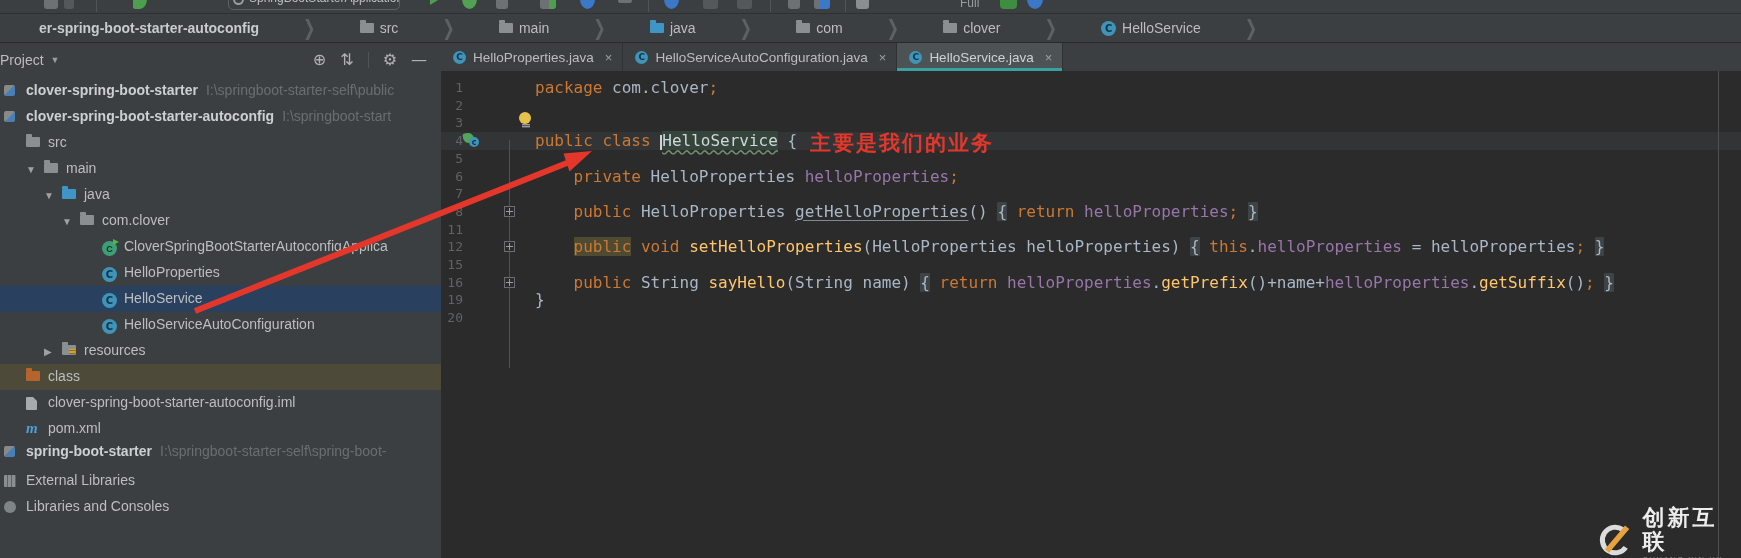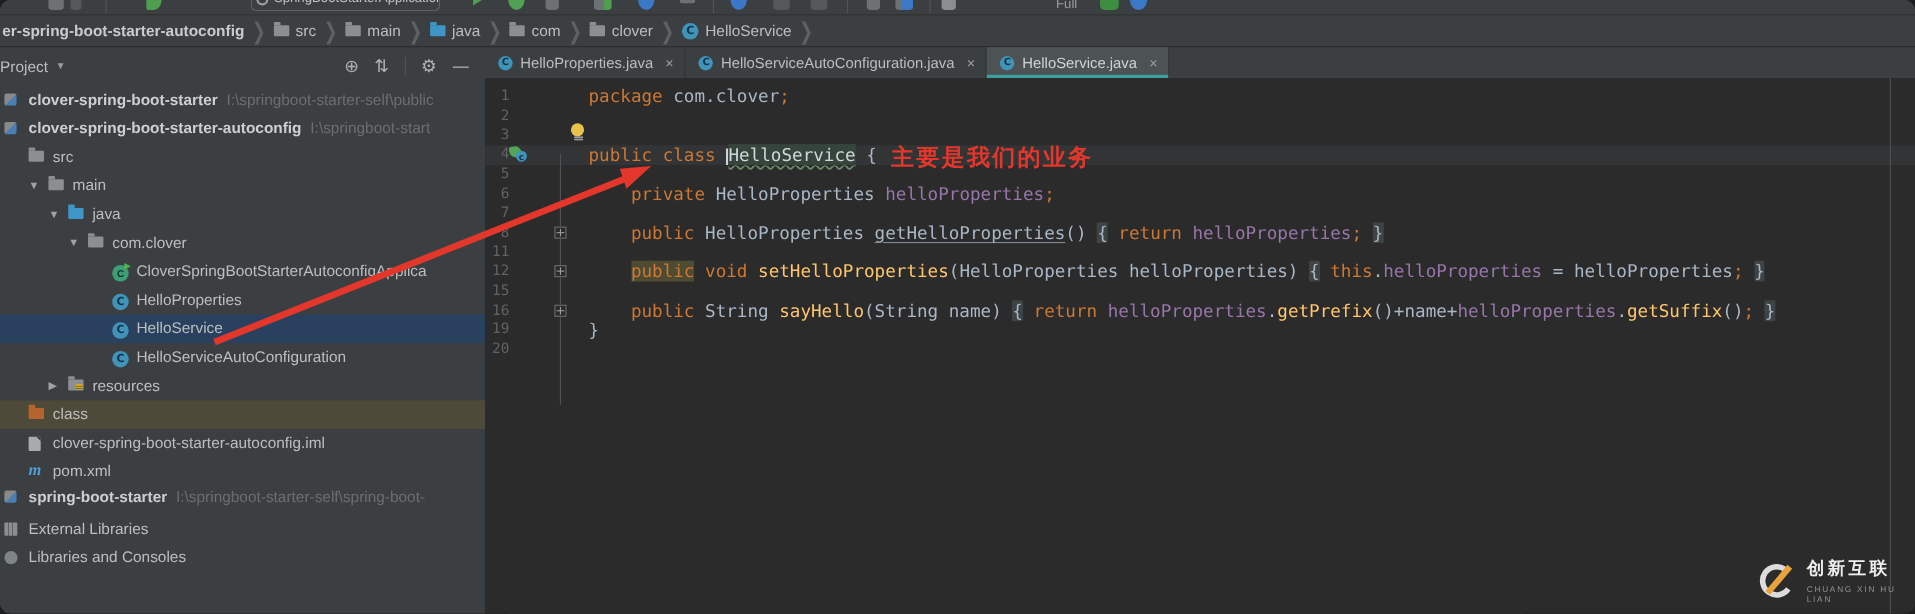--- a/index.html
+++ b/index.html
@@ -1,29 +1,29 @@
 <!DOCTYPE html>
 <html><head>
 <meta charset="utf-8">
 <style>
   html,body{margin:0;padding:0;background:#1e1e1e;}
   #root{position:relative;width:1741px;height:558px;background:#2B2B2B;overflow:hidden;
-        font-family:"Liberation Sans","DejaVu Sans",sans-serif;border-radius:10px;-webkit-font-smoothing:antialiased;}
+        font-family:"Liberation Sans","DejaVu Sans",sans-serif;-webkit-font-smoothing:antialiased;}
   
   #toolbar{position:absolute;left:0;top:0;width:1741px;height:13px;background:#3C3F41;
            border-bottom:1px solid #2e3132;overflow:hidden;}
   .tb-ic{position:absolute;top:-11px;width:18px;height:20px;border-radius:3px;}
   .tb-sep{position:absolute;top:-6px;width:1px;height:18px;background:#515456;}
   #run-combo{position:absolute;left:228px;top:-16px;width:172px;height:26px;border:1px solid #5e6162;
              border-radius:5px;color:#BFC1C3;font-size:12px;line-height:26px;padding-left:20px;box-sizing:border-box;
              white-space:nowrap;overflow:hidden;}
   #run-combo .cfg-ic{position:absolute;left:4px;top:9px;width:11px;height:11px;border:2px solid #9a9ea0;border-radius:50%;box-sizing:border-box;}
   
   #breadcrumbs{position:absolute;left:0;top:14px;width:1741px;height:28px;background:#3C3F41;
-               border-bottom:1px solid #2a2a2a;display:flex;align-items:center;color:#BBBDBF;font-size:14px;}
+               border-bottom:1px solid #2a2a2a;display:flex;align-items:center;color:#BBBDBF;font-size:14px;gap:37px;}
   .bc-item{display:flex;align-items:center;gap:6px;white-space:nowrap;}
   .bc-chev{color:#5d6163;font-size:15px;margin:0 7px;font-family:"DejaVu Sans",sans-serif;transform:scaleY(1.4);}
   .bc-bold{font-weight:bold;color:#C9CCCE;}
   
   .icn-folder{position:relative;width:14px;height:10px;background:currentColor;border-radius:1px;flex:0 0 auto;}
   .icn-folder:before{content:'';position:absolute;top:-3px;left:0;width:6px;height:3px;background:inherit;border-radius:1px 1px 0 0;}
   .icn-res:after{content:'';position:absolute;right:1px;bottom:1px;width:6px;height:5px;
       background:repeating-linear-gradient(180deg,#D8A324 0 1.5px,#8a6f1e 1.5px 2.5px);}
   .icn-class{width:15px;height:15px;border-radius:50%;background:#3F94B8;color:#10324a;font-size:10px;font-weight:bold;
              display:flex;align-items:center;justify-content:center;flex:0 0 auto;font-family:"DejaVu Sans",sans-serif;}
@@ -90,21 +90,21 @@
   #gutter-class-icon{position:absolute;left:22px;top:62px;width:20px;height:15px;}
   #gutter-class-icon .leaf{position:absolute;left:0;top:0;width:11px;height:10px;background:#52A55A;border-radius:2px 6px 2px 6px;transform:rotate(-8deg);}
   #gutter-class-icon .cc{position:absolute;left:6px;top:4px;width:10px;height:10px;border-radius:50%;background:#3F94B8;color:#0f3349;
         font-size:8px;font-weight:bold;display:flex;align-items:center;justify-content:center;font-family:"DejaVu Sans",sans-serif;}
   
   #annotation{position:absolute;color:#E4372C;font-size:21px;font-weight:bold;letter-spacing:2px;z-index:30;
               font-family:"DejaVu Sans",sans-serif;}
   #arrow-overlay{position:absolute;left:0;top:0;z-index:29;pointer-events:none;}
   
   #watermark{position:absolute;left:1596px;top:506px;display:flex;align-items:center;gap:8px;z-index:40;}
-  #wm-text .wm-title{color:#EDEDED;font-size:16px;font-weight:bold;letter-spacing:3px;line-height:24px;}
+  #wm-text .wm-title{color:#EDEDED;font-size:22px;font-weight:bold;letter-spacing:3px;line-height:24px;}
   #wm-text .wm-sub{color:#919191;font-size:7.5px;letter-spacing:1.6px;margin-top:1px;}
 </style>
 </head>
 <body>
 
 <div id="root">
 
   <div id="toolbar">
     <div class="tb-ic" style="left:44px;background:#6d7173;width:14px;"></div>
     <div class="tb-ic" style="left:64px;background:#55585a;width:10px;"></div>

